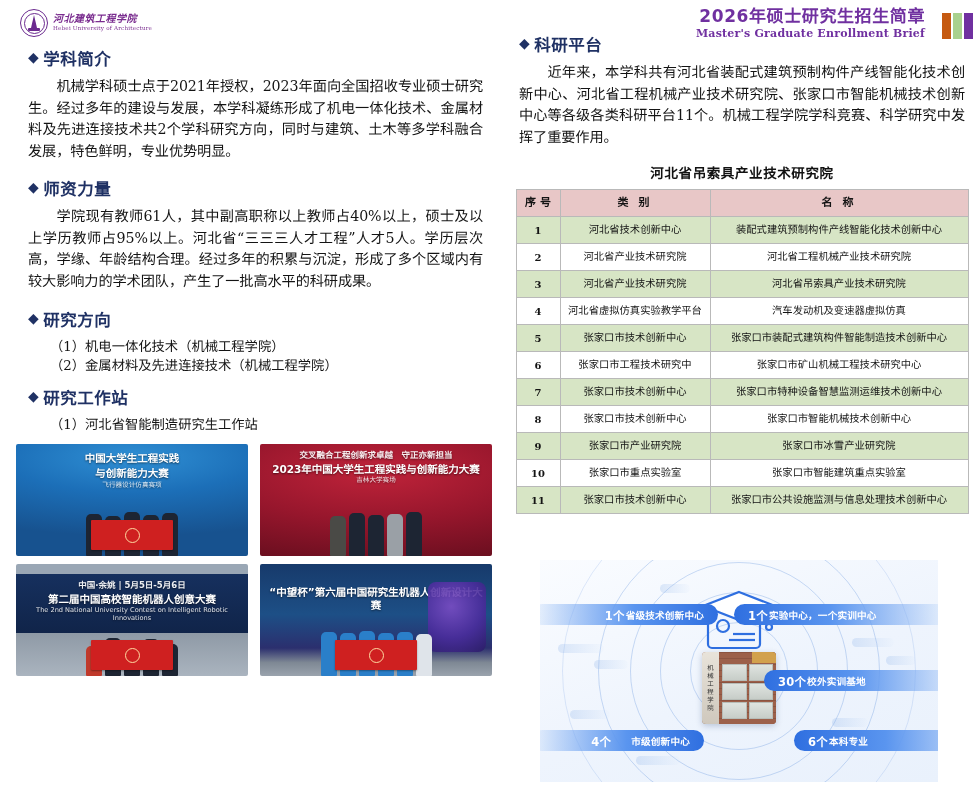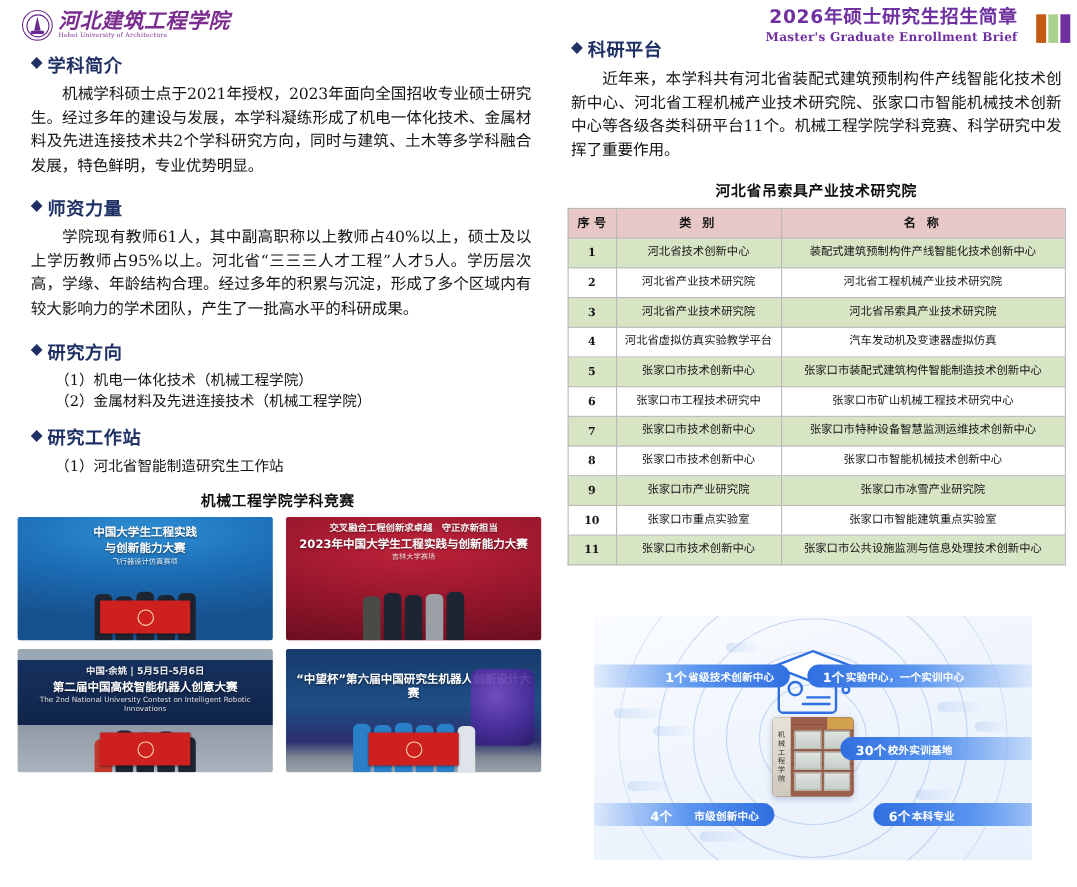--- a/index.html
+++ b/index.html
@@ -17,21 +17,21 @@
   .seal{width:26px;height:26px;border-radius:50%;border:1.6px solid #6b2a8f;
         position:relative;background:#fff;flex:none;}
   .seal:before{content:"";position:absolute;left:2.5px;top:2.5px;right:2.5px;bottom:2.5px;
         border-radius:50%;border:.8px solid #6b2a8f;}
   .seal-tower{position:absolute;left:50%;top:5px;width:0;height:0;transform:translateX(-50%);
         border-left:3.2px solid transparent;border-right:3.2px solid transparent;
         border-bottom:13px solid #6b2a8f;}
   .seal-base{position:absolute;left:50%;bottom:5.5px;transform:translateX(-50%);
         width:12px;height:2.2px;background:#6b2a8f;border-radius:1px;}
   .logo-text{display:flex;flex-direction:column;line-height:1;}
-  .logo-cn{font-family:"DejaVu Serif","Liberation Serif",serif;font-size:19px;font-weight:700;
+  .logo-cn{font-family:"DejaVu Serif","Liberation Serif",serif;font-size:10px;font-weight:700;
         color:#7a2d8f;letter-spacing:.5px;font-style:italic;}
   .logo-en{font-family:"DejaVu Serif","Liberation Serif",serif;font-size:5.6px;color:#7a2d8f;
         letter-spacing:.2px;margin-top:2px;}
 
   .header-title{position:absolute;right:54px;top:8px;text-align:right;line-height:1;}
   .ht-cn{font-family:"DejaVu Sans","Liberation Sans",sans-serif;font-size:17px;font-weight:700;
         color:#7030a0;letter-spacing:.6px;white-space:nowrap;}
   .ht-en{font-family:"DejaVu Serif","Liberation Serif",serif;font-size:11px;font-weight:700;
         color:#7030a0;letter-spacing:.2px;margin-top:3px;white-space:nowrap;}
   .hbars{position:absolute;right:6px;top:13px;display:flex;gap:2px;}
@@ -239,21 +239,20 @@
       <h2 class="sec">
         <span class="dia">◆</span>
         <span>研究工作站</span>
       </h2>
       <ul class="plain">
         <li>（1）河北省智能制造研究生工作站</li>
       </ul>
     </div>
 
     <div>
-      <div class="photo-title">机械工程学院学科竞赛</div>
       <div class="photo-grid">
 
         <div class="ph ph1">
           <div class="cap">
             <div class="l2">中国大学生工程实践</div>
             <div class="l2">与创新能力大赛</div>
             <div class="l3">飞行器设计仿真赛项</div>
           </div>
           <div class="ph-people">
             <div class="pp" style="height:42px"></div>

